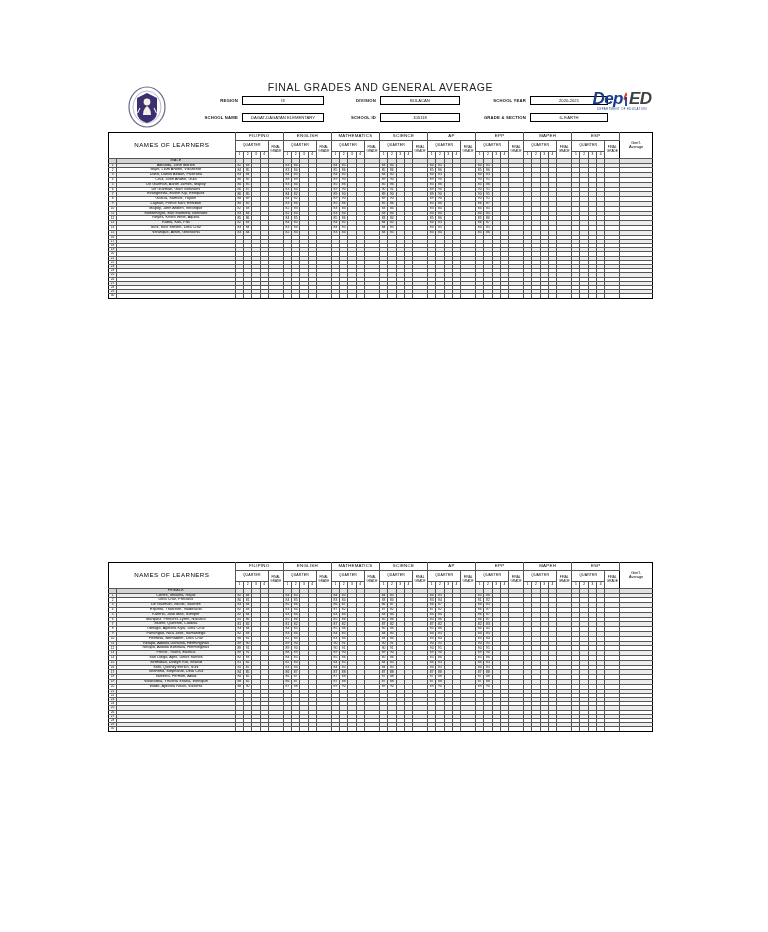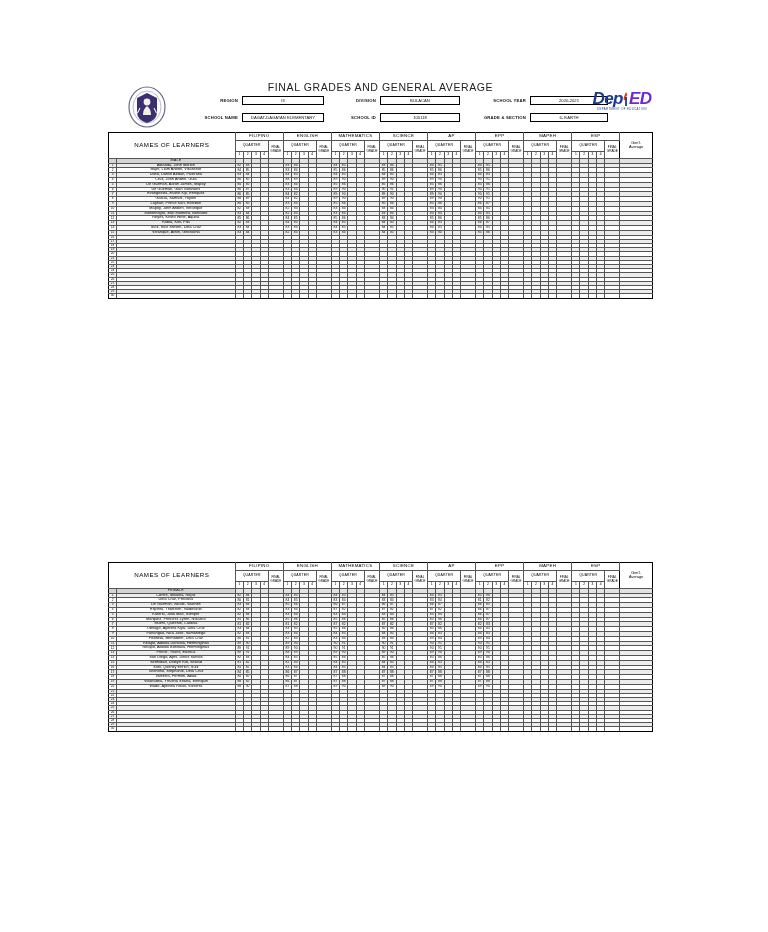--- a/index.html
+++ b/index.html
@@ -30,21 +30,21 @@
   }
   .deped-logo {
     position: absolute; right: -4px; top: 12px; width: 70px; height: 30px;
     text-align: center; line-height: 1;
   }
   .deped-word {
     font-size: 17px; font-weight: 700; font-style: italic;
     letter-spacing: -.5px; display: inline-block;
   }
   .deped-word .d1 { color: #1b3c8c; text-align: right; }
-  .deped-word .d2 { color: #6d28d9; }
+  .deped-word .d2 { color: #404040; }
   .deped-tag { font-size: 2.8px; color: #1b3c8c; letter-spacing: .4px; display:block; margin-top:1px;}
   .torch { display:inline-block; width:6px; height:14px; vertical-align:-2px; }
 
   
   .fields {
     position: absolute; left: 78px; top: 16px; width: 420px;
     display: grid;
     grid-template-columns: 52px 82px 48px 80px 62px 78px;
     grid-auto-rows: 13px;
     column-gap: 4px; row-gap: 4px;

